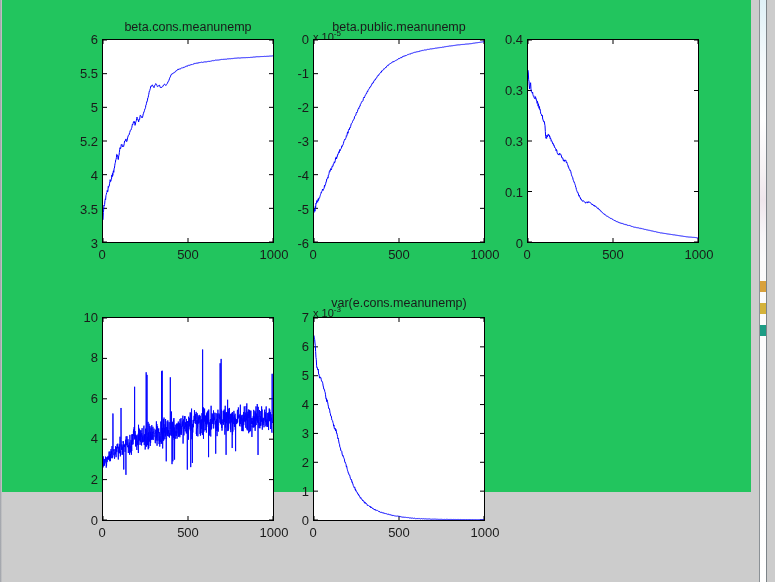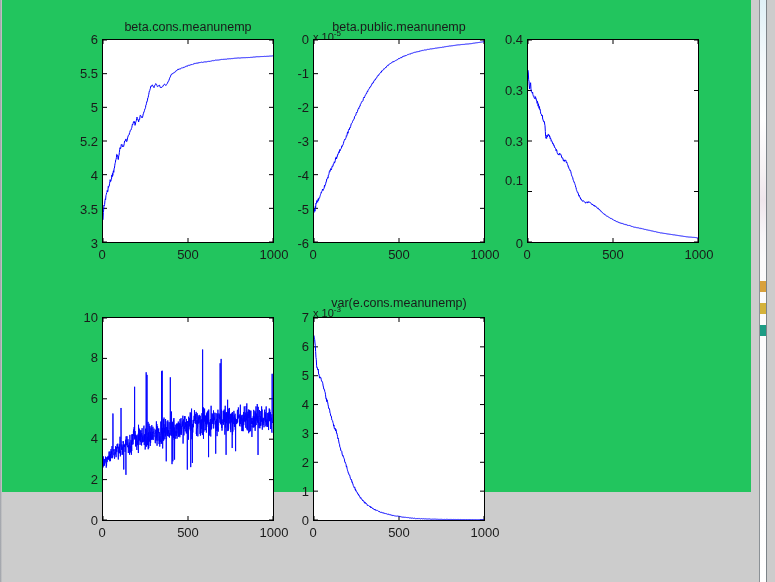--- a/index.html
+++ b/index.html
@@ -197,21 +197,21 @@
             <line y1="50.50000000000003" y2="50.50000000000003" x1="170" x2="166" stroke="#000" stroke-width="1"></line>
             <line y1="0" y2="0" x1="0" x2="4" stroke="#000" stroke-width="1"></line>
             <line y1="0" y2="0" x1="170" x2="166" stroke="#000" stroke-width="1"></line>
           </g>
           <path d="M0.00 30.10 L0.33 32.99 L0.65 39.79 L0.98 41.20 L1.31 45.91 L1.63 48.95 L1.96 46.18 L2.29 44.68 L2.62 42.72 L2.94 48.46 L3.27 51.70 L3.60 51.51 L3.92 52.26 L4.25 53.16 L4.58 52.03 L4.90 54.41 L5.23 55.62 L5.56 56.25 L5.88 55.85 L6.21 58.13 L6.54 58.38 L6.87 58.75 L7.19 57.62 L7.52 56.66 L7.85 59.12 L8.17 58.72 L8.50 60.89 L8.83 60.57 L9.15 63.41 L9.48 61.32 L9.81 63.33 L10.13 66.21 L10.46 63.81 L10.79 66.88 L11.12 68.41 L11.44 66.49 L11.77 69.57 L12.10 69.16 L12.42 71.19 L12.75 73.77 L13.08 74.14 L13.40 74.20 L13.73 75.89 L14.06 75.24 L14.38 75.33 L14.71 79.25 L15.04 79.33 L15.37 81.00 L15.69 81.78 L16.02 82.09 L16.35 81.56 L16.67 84.02 L17.00 85.73 L17.33 91.41 L17.65 96.55 L17.98 98.30 L18.31 97.58 L18.63 98.41 L18.96 95.07 L19.29 96.93 L19.62 95.98 L19.94 95.34 L20.27 93.96 L20.60 94.38 L20.92 95.81 L21.25 95.17 L21.58 97.08 L21.90 96.58 L22.23 98.93 L22.56 98.24 L22.88 98.55 L23.21 101.20 L23.54 100.70 L23.87 101.50 L24.19 101.61 L24.52 103.62 L24.85 103.08 L25.17 103.26 L25.50 105.37 L25.83 104.83 L26.15 105.22 L26.48 107.40 L26.81 107.15 L27.13 107.84 L27.46 108.31 L27.79 109.39 L28.12 110.82 L28.44 109.47 L28.77 110.19 L29.10 112.45 L29.42 113.53 L29.75 113.27 L30.08 114.36 L30.40 115.00 L30.73 114.17 L31.06 115.11 L31.38 113.83 L31.71 113.07 L32.04 113.89 L32.37 114.07 L32.69 114.51 L33.02 114.55 L33.35 116.01 L33.67 117.07 L34.00 118.19 L34.33 118.07 L34.65 117.78 L34.98 118.82 L35.31 120.44 L35.63 120.92 L35.96 119.85 L36.29 121.49 L36.62 120.00 L36.94 120.36 L37.27 119.86 L37.60 120.55 L37.92 120.30 L38.25 122.16 L38.58 122.99 L38.90 122.44 L39.23 123.53 L39.56 124.63 L39.88 124.84 L40.21 126.94 L40.54 126.66 L40.87 128.08 L41.19 128.92 L41.52 129.43 L41.85 130.37 L42.17 129.88 L42.50 130.74 L42.83 131.74 L43.15 133.30 L43.48 134.65 L43.81 135.89 L44.13 136.44 L44.46 137.11 L44.79 137.89 L45.12 139.80 L45.44 140.52 L45.77 141.66 L46.10 141.69 L46.42 142.99 L46.75 143.30 L47.08 144.67 L47.40 145.37 L47.73 147.20 L48.06 147.63 L48.38 149.56 L48.71 150.47 L49.04 151.22 L49.37 152.41 L49.69 152.63 L50.02 152.43 L50.35 153.83 L50.67 155.15 L51.00 156.22 L51.33 155.42 L51.65 156.69 L51.98 157.61 L52.31 157.60 L52.63 159.16 L52.96 159.33 L53.29 159.14 L53.62 160.33 L53.94 160.28 L54.27 160.48 L54.60 161.34 L54.92 161.14 L55.25 160.62 L55.58 160.83 L55.90 161.33 L56.23 161.80 L56.56 161.85 L56.88 162.29 L57.21 162.29 L57.54 163.10 L57.87 163.18 L58.19 162.26 L58.52 161.92 L58.85 162.08 L59.17 162.61 L59.50 162.88 L59.83 161.79 L60.15 162.64 L60.48 161.86 L60.81 161.61 L61.13 161.74 L61.46 161.93 L61.79 162.35 L62.12 163.03 L62.44 162.93 L62.77 162.86 L63.10 163.32 L63.42 163.63 L63.75 164.33 L64.08 164.09 L64.40 165.02 L64.73 164.29 L65.06 164.83 L65.38 165.49 L65.71 165.56 L66.04 165.06 L66.37 166.12 L66.69 165.59 L67.02 166.44 L67.35 165.96 L67.67 166.40 L68.00 166.53 L68.33 167.25 L68.65 167.25 L68.98 167.45 L69.31 168.21 L69.63 168.27 L69.96 167.90 L70.29 168.97 L70.62 168.72 L70.94 169.34 L71.27 169.87 L71.60 169.47 L71.92 170.14 L72.25 170.79 L72.58 170.67 L72.90 171.40 L73.23 171.29 L73.56 171.66 L73.88 172.25 L74.21 172.34 L74.54 172.81 L74.87 172.82 L75.19 173.36 L75.52 173.76 L75.85 173.95 L76.17 173.77 L76.50 174.52 L76.83 174.62 L77.15 174.53 L77.48 175.07 L77.81 175.11 L78.13 175.81 L78.46 176.10 L78.79 175.97 L79.12 176.34 L79.44 176.33 L79.77 176.41 L80.10 176.69 L80.42 176.92 L80.75 177.11 L81.08 177.23 L81.40 177.70 L81.73 177.84 L82.06 177.94 L82.38 178.00 L82.71 178.57 L83.04 178.59 L83.37 178.47 L83.69 178.88 L84.02 179.33 L84.35 179.20 L84.67 179.38 L85.00 179.68 L85.33 180.03 L85.65 179.77 L85.98 180.31 L86.31 180.68 L86.63 180.39 L86.96 180.37 L87.29 181.11 L87.62 180.84 L87.94 181.34 L88.27 181.49 L88.60 181.36 L88.92 181.72 L89.25 181.49 L89.58 181.82 L89.90 182.24 L90.23 181.90 L90.56 182.41 L90.88 182.29 L91.21 182.40 L91.54 182.92 L91.87 183.01 L92.19 182.86 L92.52 183.14 L92.85 182.92 L93.17 183.50 L93.50 183.32 L93.83 183.41 L94.15 183.49 L94.48 183.42 L94.81 183.68 L95.13 183.56 L95.46 184.15 L95.79 184.26 L96.12 184.26 L96.44 184.31 L96.77 184.54 L97.10 184.20 L97.42 184.27 L97.75 184.77 L98.08 184.58 L98.40 184.79 L98.73 184.66 L99.06 185.19 L99.38 185.21 L99.71 185.31 L100.04 185.28 L100.37 185.44 L100.69 185.40 L101.02 185.72 L101.35 185.46 L101.67 185.65 L102.00 186.01 L102.33 185.82 L102.65 185.96 L102.98 186.07 L103.31 186.29 L103.63 186.32 L103.96 186.33 L104.29 186.72 L104.62 186.59 L104.94 186.88 L105.27 187.03 L105.60 186.94 L105.92 187.12 L106.25 187.13 L106.58 187.28 L106.90 187.23 L107.23 187.20 L107.56 187.40 L107.88 187.27 L108.21 187.47 L108.54 187.66 L108.87 187.71 L109.19 187.80 L109.52 187.69 L109.85 187.80 L110.17 187.83 L110.50 187.83 L110.83 188.07 L111.15 188.16 L111.48 188.20 L111.81 188.44 L112.13 188.29 L112.46 188.29 L112.79 188.60 L113.12 188.39 L113.44 188.78 L113.77 188.55 L114.10 188.62 L114.42 189.00 L114.75 188.89 L115.08 189.14 L115.40 188.94 L115.73 189.21 L116.06 189.33 L116.38 189.28 L116.71 189.50 L117.04 189.38 L117.37 189.38 L117.69 189.57 L118.02 189.68 L118.35 189.85 L118.67 189.74 L119.00 189.87 L119.33 190.02 L119.65 189.91 L119.98 190.09 L120.31 190.23 L120.63 190.19 L120.96 190.44 L121.29 190.36 L121.62 190.38 L121.94 190.67 L122.27 190.52 L122.60 190.71 L122.92 190.86 L123.25 190.94 L123.58 190.84 L123.90 190.87 L124.23 190.97 L124.56 191.04 L124.88 191.24 L125.21 191.38 L125.54 191.20 L125.87 191.44 L126.19 191.43 L126.52 191.59 L126.85 191.72 L127.17 191.59 L127.50 191.64 L127.83 191.74 L128.15 191.95 L128.48 191.91 L128.81 192.16 L129.13 192.16 L129.46 192.24 L129.79 192.32 L130.12 192.46 L130.44 192.44 L130.77 192.44 L131.10 192.62 L131.42 192.53 L131.75 192.68 L132.08 192.73 L132.40 192.86 L132.73 192.96 L133.06 192.86 L133.38 192.91 L133.71 193.01 L134.04 193.03 L134.37 193.09 L134.69 193.18 L135.02 193.26 L135.35 193.27 L135.67 193.33 L136.00 193.43 L136.33 193.41 L136.65 193.48 L136.98 193.64 L137.31 193.55 L137.63 193.63 L137.96 193.76 L138.29 193.81 L138.62 193.75 L138.94 193.83 L139.27 193.97 L139.60 193.91 L139.92 193.95 L140.25 194.02 L140.58 194.05 L140.90 194.18 L141.23 194.11 L141.56 194.24 L141.88 194.35 L142.21 194.32 L142.54 194.37 L142.87 194.39 L143.19 194.45 L143.52 194.53 L143.85 194.57 L144.17 194.60 L144.50 194.68 L144.83 194.78 L145.15 194.83 L145.48 194.76 L145.81 194.96 L146.13 194.85 L146.46 194.88 L146.79 194.96 L147.12 195.01 L147.44 195.11 L147.77 195.14 L148.10 195.20 L148.42 195.26 L148.75 195.28 L149.08 195.32 L149.40 195.33 L149.73 195.45 L150.06 195.45 L150.38 195.60 L150.71 195.58 L151.04 195.69 L151.37 195.75 L151.69 195.69 L152.02 195.74 L152.35 195.87 L152.67 195.86 L153.00 195.91 L153.33 195.98 L153.65 196.06 L153.98 196.10 L154.31 196.11 L154.63 196.16 L154.96 196.26 L155.29 196.30 L155.62 196.35 L155.94 196.42 L156.27 196.39 L156.60 196.51 L156.92 196.54 L157.25 196.61 L157.58 196.61 L157.90 196.64 L158.23 196.73 L158.56 196.80 L158.88 196.84 L159.21 196.81 L159.54 196.89 L159.87 197.01 L160.19 196.96 L160.52 197.04 L160.85 197.06 L161.17 197.06 L161.50 197.09 L161.83 197.14 L162.15 197.16 L162.48 197.12 L162.81 197.16 L163.13 197.20 L163.46 197.20 L163.79 197.23 L164.12 197.25 L164.44 197.30 L164.77 197.37 L165.10 197.37 L165.42 197.39 L165.75 197.35 L166.08 197.36 L166.40 197.45 L166.73 197.43 L167.06 197.57 L167.38 197.59 L167.71 197.57 L168.04 197.67 L168.37 197.69 L168.69 197.79 L169.02 197.81 L169.35 197.91 L169.67 197.94 L170.00 197.91" fill="none" stroke="#0000ff" stroke-width="1"></path>
         </svg>
     </div>
     <div class="tick-y" style="left:483px; top:33px; width:38px;">0.4</div>
     <div class="tick-y" style="left:483px; top:84px; width:38px;">0.3</div>
     <div class="tick-y" style="left:483px; top:135px; width:38px;">0.3</div>
-    <div class="tick-y" style="left:483px; top:174px; width:38px;">0.1</div>
+    <div class="tick-y" style="left:483px; top:186px; width:38px;">0.1</div>
     <div class="tick-y" style="left:483px; top:237px; width:38px;">0</div>
     <div class="tick-x" style="left:513px; top:248px; width:24px;">0</div>
     <div class="tick-x" style="left:595px; top:248px; width:32px;">500</div>
     <div class="tick-x" style="left:676px; top:248px; width:42px;">1000</div>
 
     <div class="axes" style="left:100px; top:317px; width:172px; height:204px;">
       <svg id="sv3" width="170" height="202" viewBox="0 0 170 202">
           <g>
             <line x1="0" x2="0" y1="0" y2="4" stroke="#000" stroke-width="1"></line>
             <line x1="0" x2="0" y1="202" y2="198" stroke="#000" stroke-width="1"></line>

